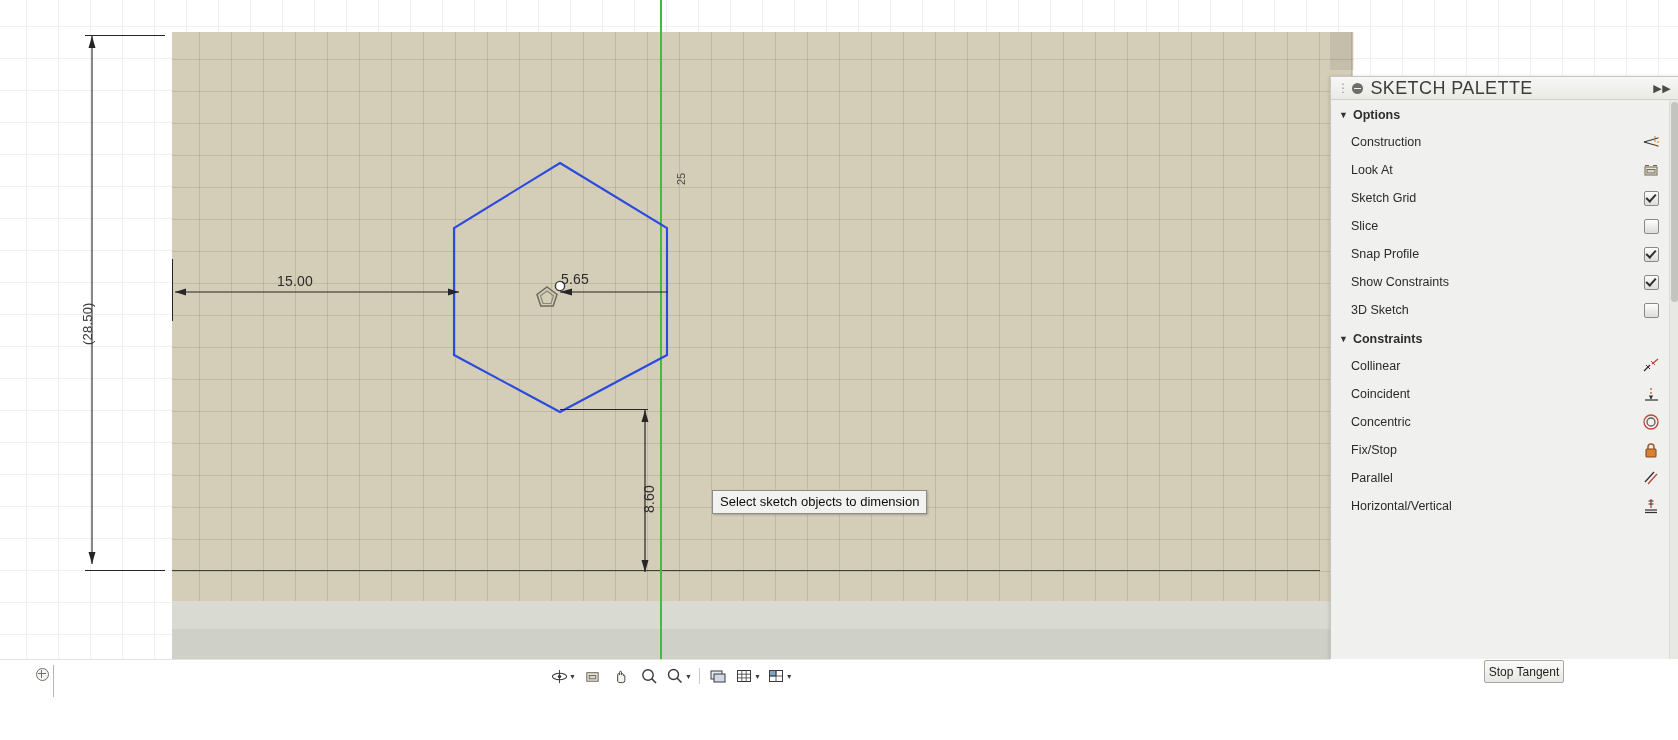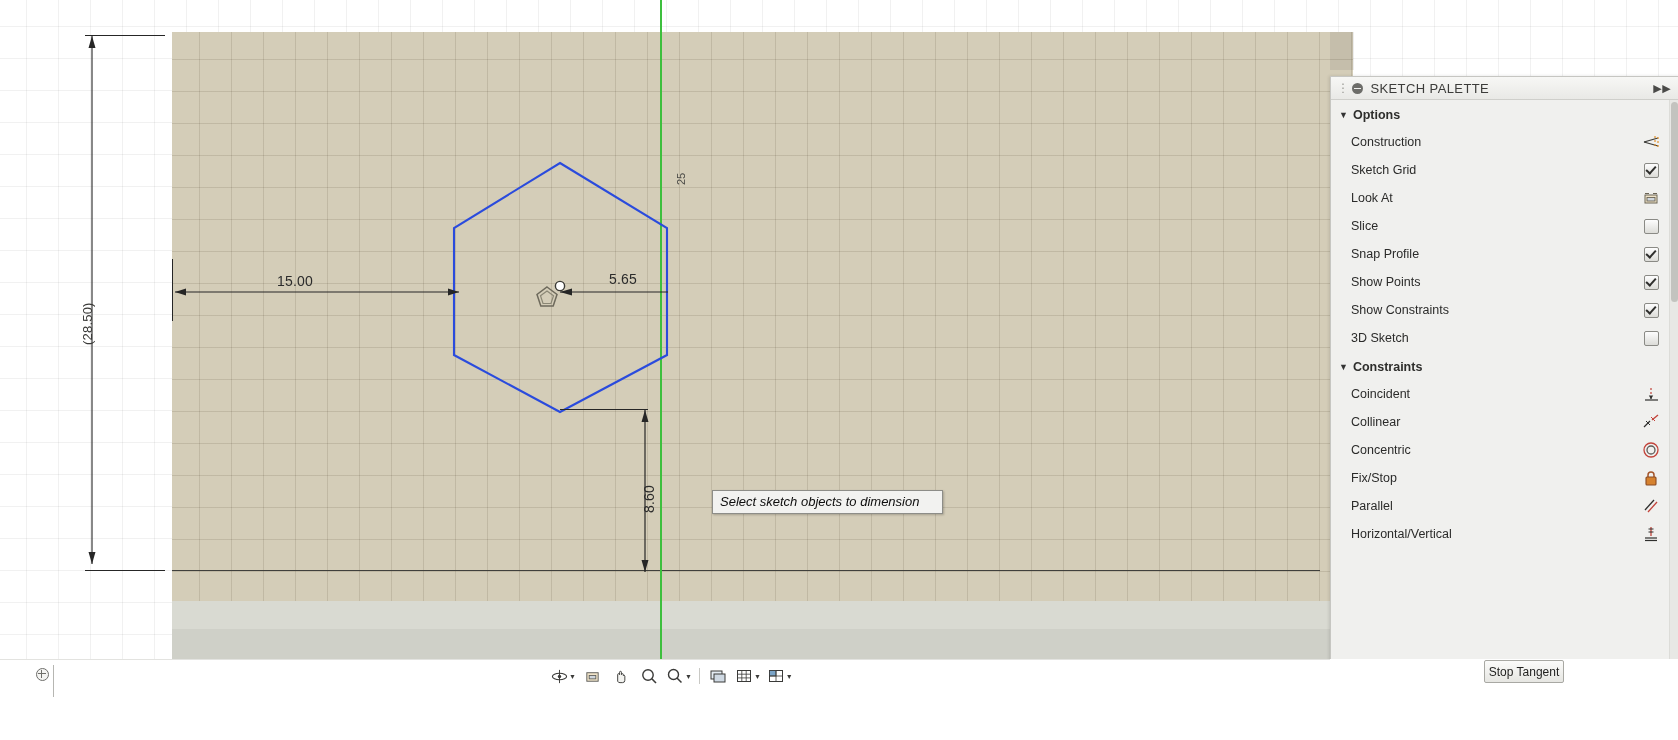--- a/index.html
+++ b/index.html
@@ -93,29 +93,28 @@
     white-space: nowrap;
   }
 
   
   .dimline { position: absolute; background: #262626; }
 
   
   .tooltip {
     position: absolute;
     left: 712px; top: 490px;
-    padding: 3px 23px 4px 7px;
+    padding: 3px 7px 4px 7px;
     background: #f2f2f0;
     border: 1px solid #8d8d88;
     font-size: 13px;
     color: #0d0d0d;
     font-family: "Liberation Sans", sans-serif;
     box-shadow: 1px 1px 2px rgba(0,0,0,0.22);
     white-space: nowrap;
-    font-style: italic;
   }
 
   
   .palette {
     position: absolute;
     left: 1330px; top: 76px;
     width: 348px; height: 584px;
     background: #f0f0ee;
     border: 1px solid #c6c6c2;
     box-shadow: -1px 0 3px rgba(0,0,0,0.12);
@@ -136,21 +135,21 @@
     color: #9a9a96; font-size: 12px; margin-right: 3px; user-select: none;
   }
   .hdr-circle {
     width: 11px; height: 11px; border-radius: 50%;
     background: #6d6d69; margin-right: 7px; position: relative; flex: 0 0 auto;
   }
   .hdr-circle::after {
     content: ""; position: absolute; left: 2px; top: 5px;
     width: 7px; height: 1px; background: #f0f0ee;
   }
-  .palette-title { flex: 1; font-size: 13px; color: #3c3c3a; }
+  .palette-title { flex: 1; font-size: 18px; color: #3c3c3a; }
   .palette-expand { color: #4a4a48; font-size: 11px; cursor: pointer; padding: 0 2px;}
 
   .palette-body {
     flex: 1; overflow: hidden; position: relative;
     padding-top: 2px;
   }
   .palette-scroll {
     position: absolute; right: 0; top: 0; width: 9px; height: 100%;
     background: #e8e8e5; border-left: 1px solid #dcdcd8;
   }
@@ -277,21 +276,21 @@
     <polygon points="287,10 276,6.5 276,13.5" fill="#262626"></polygon>
   </svg>
   <div class="dim" style="left:277px;top:273px">15.00</div>
 
   <div class="dimline" style="left:172px;top:259px;width:1px;height:62px"></div>
 
   <svg style="position:absolute;left:558px;top:282px" width="112" height="26">
     <line x1="2" y1="10" x2="110" y2="10" stroke="#262626" stroke-width="1.2"></line>
     <polygon points="2,10 14,6.5 14,13.5" fill="#262626"></polygon>
   </svg>
-  <div class="dim" style="left:609px;top:271px">5.65</div>
+  <div class="dim" style="left:561px;top:271px">5.65</div>
 
   <svg style="position:absolute;left:630px;top:404px" width="30" height="172">
     <line x1="15" y1="6" x2="15" y2="168" stroke="#262626" stroke-width="1.2"></line>
     <polygon points="15,6 11.5,18 18.5,18" fill="#262626"></polygon>
     <polygon points="15,168 11.5,156 18.5,156" fill="#262626"></polygon>
   </svg>
 
   <div class="dimline" style="left:560px;top:409px;width:88px;height:1px"></div>
   <div class="dim dim-rot" style="left:641px;top:513px">8.60</div>
 
@@ -331,99 +330,93 @@
           <svg class="ico" viewBox="0 0 18 18">
             <line x1="2" y1="9" x2="16" y2="5" stroke="#3a3a36" stroke-width="1.2"></line>
             <line x1="2" y1="9" x2="16" y2="13" stroke="#3a3a36" stroke-width="1.2"></line>
             <line x1="13" y1="3" x2="13" y2="15" stroke="#e08a1e" stroke-width="1.1" stroke-dasharray="2 2"></line>
             <line x1="16" y1="4" x2="16" y2="14" stroke="#e08a1e" stroke-width="1.1" stroke-dasharray="2 2"></line>
           </svg>
         </span>
       </div>
 
       <div class="row">
-        <span class="label">Sketch Grid</span>
-        <span class="ctl">
-            <span class="chk on"></span>
-          </span>
-      </div>
-
-      <div class="row">
         <span class="label">Look At</span>
         <span class="ctl">
           <svg class="ico" viewBox="0 0 18 18">
             <rect x="3" y="6" width="12" height="8" fill="#efe3c8" stroke="#6b6454" stroke-width="1"></rect>
             <rect x="5" y="8.5" width="8" height="3.5" fill="#cfd6dd" stroke="#6b6454" stroke-width="0.9"></rect>
             <line x1="3" y1="4.5" x2="7" y2="4.5" stroke="#6b6454" stroke-width="1"></line>
             <line x1="11" y1="4.5" x2="15" y2="4.5" stroke="#6b6454" stroke-width="1"></line>
           </svg>
         </span>
       </div>
 
+      <div class="row">
+        <span class="label">Sketch Grid</span>
+        <span class="ctl">
+            <span class="chk on"></span>
+          </span>
+      </div>
+
 
       <div class="row">
         <span class="label">Slice</span>
         <span class="ctl">
             <span class="chk"></span>
           </span>
       </div>
 
       <div class="row">
         <span class="label">Snap Profile</span>
         <span class="ctl">
             <span class="chk on"></span>
           </span>
       </div>
 
-      <div class="row">
-        <span class="label">Show Points</span>
-        <span class="ctl">
-            <span class="chk on"></span>
-          </span>
-      </div>
 
       <div class="row">
         <span class="label">Show Constraints</span>
         <span class="ctl">
             <span class="chk on"></span>
           </span>
       </div>
 
       <div class="row">
         <span class="label">3D Sketch</span>
         <span class="ctl">
             <span class="chk"></span>
           </span>
       </div>
 
       <div class="section-head" style="margin-top:2px">
         <span class="caret">▼</span>
         <span>Constraints</span>
+      </div>
+
+      <div class="row">
+        <span class="label">Collinear</span>
+        <span class="ctl">
+          <svg class="ico" viewBox="0 0 18 18">
+            <line x1="2" y1="14" x2="8" y2="8" stroke="#2f2f2d" stroke-width="1.3"></line>
+            <line x1="10" y1="7" x2="16" y2="2" stroke="#c2433a" stroke-width="1.3"></line>
+            <line x1="4" y1="8" x2="8" y2="12" stroke="#2f2f2d" stroke-width="1"></line>
+            <line x1="9" y1="4" x2="13" y2="8" stroke="#c2433a" stroke-width="1"></line>
+          </svg>
+        </span>
       </div>
 
       <div class="row">
         <span class="label">Coincident</span>
         <span class="ctl">
           <svg class="ico" viewBox="0 0 18 18">
             <line x1="9" y1="3" x2="9" y2="12" stroke="#c2433a" stroke-width="1.2" stroke-dasharray="2 2"></line>
             <line x1="9" y1="11" x2="9" y2="14" stroke="#2f2f2d" stroke-width="1.2"></line>
             <polygon points="9,14 6.8,10.5 11.2,10.5" fill="#2f2f2d"></polygon>
             <line x1="3" y1="15" x2="16" y2="15" stroke="#2f2f2d" stroke-width="1.2"></line>
-          </svg>
-        </span>
-      </div>
-
-      <div class="row">
-        <span class="label">Collinear</span>
-        <span class="ctl">
-          <svg class="ico" viewBox="0 0 18 18">
-            <line x1="2" y1="14" x2="8" y2="8" stroke="#2f2f2d" stroke-width="1.3"></line>
-            <line x1="10" y1="7" x2="16" y2="2" stroke="#c2433a" stroke-width="1.3"></line>
-            <line x1="4" y1="8" x2="8" y2="12" stroke="#2f2f2d" stroke-width="1"></line>
-            <line x1="9" y1="4" x2="13" y2="8" stroke="#c2433a" stroke-width="1"></line>
           </svg>
         </span>
       </div>
 
       <div class="row">
         <span class="label">Concentric</span>
         <span class="ctl">
           <svg class="ico" viewBox="0 0 18 18">
             <circle cx="9" cy="9" r="7" fill="none" stroke="#c2433a" stroke-width="1.3"></circle>
             <circle cx="9" cy="9" r="4" fill="none" stroke="#5c5c58" stroke-width="1.3"></circle>

